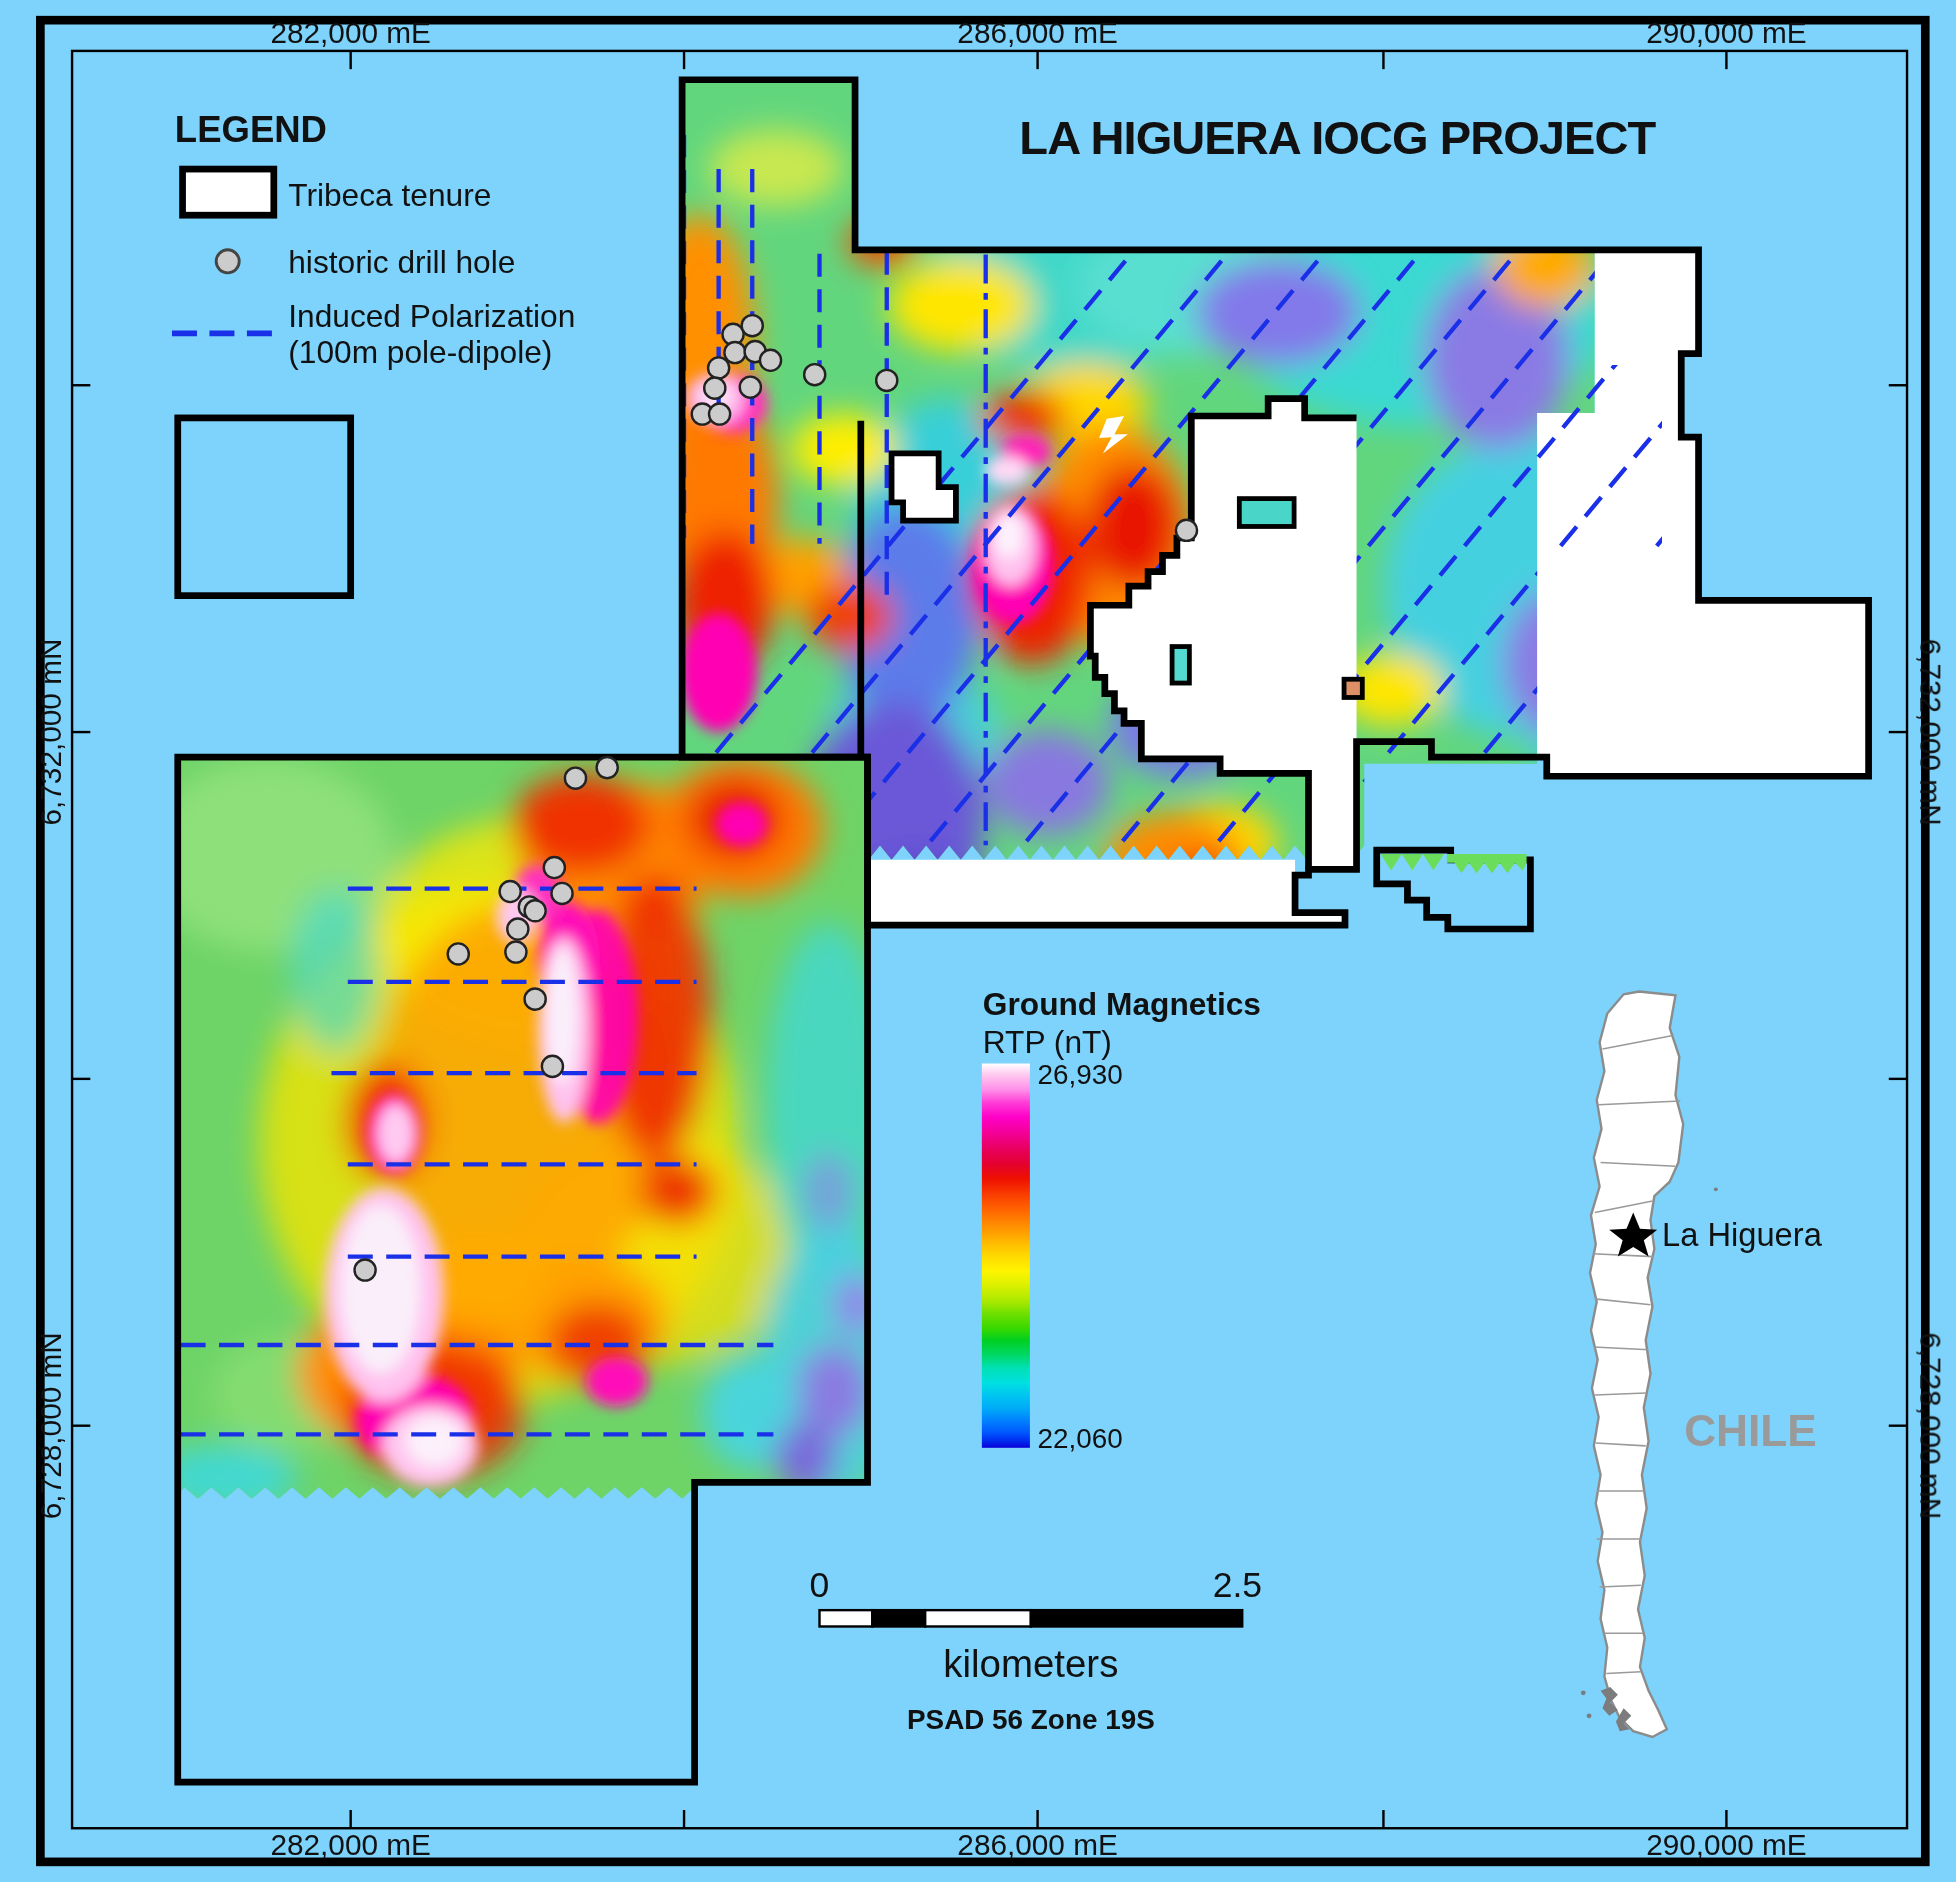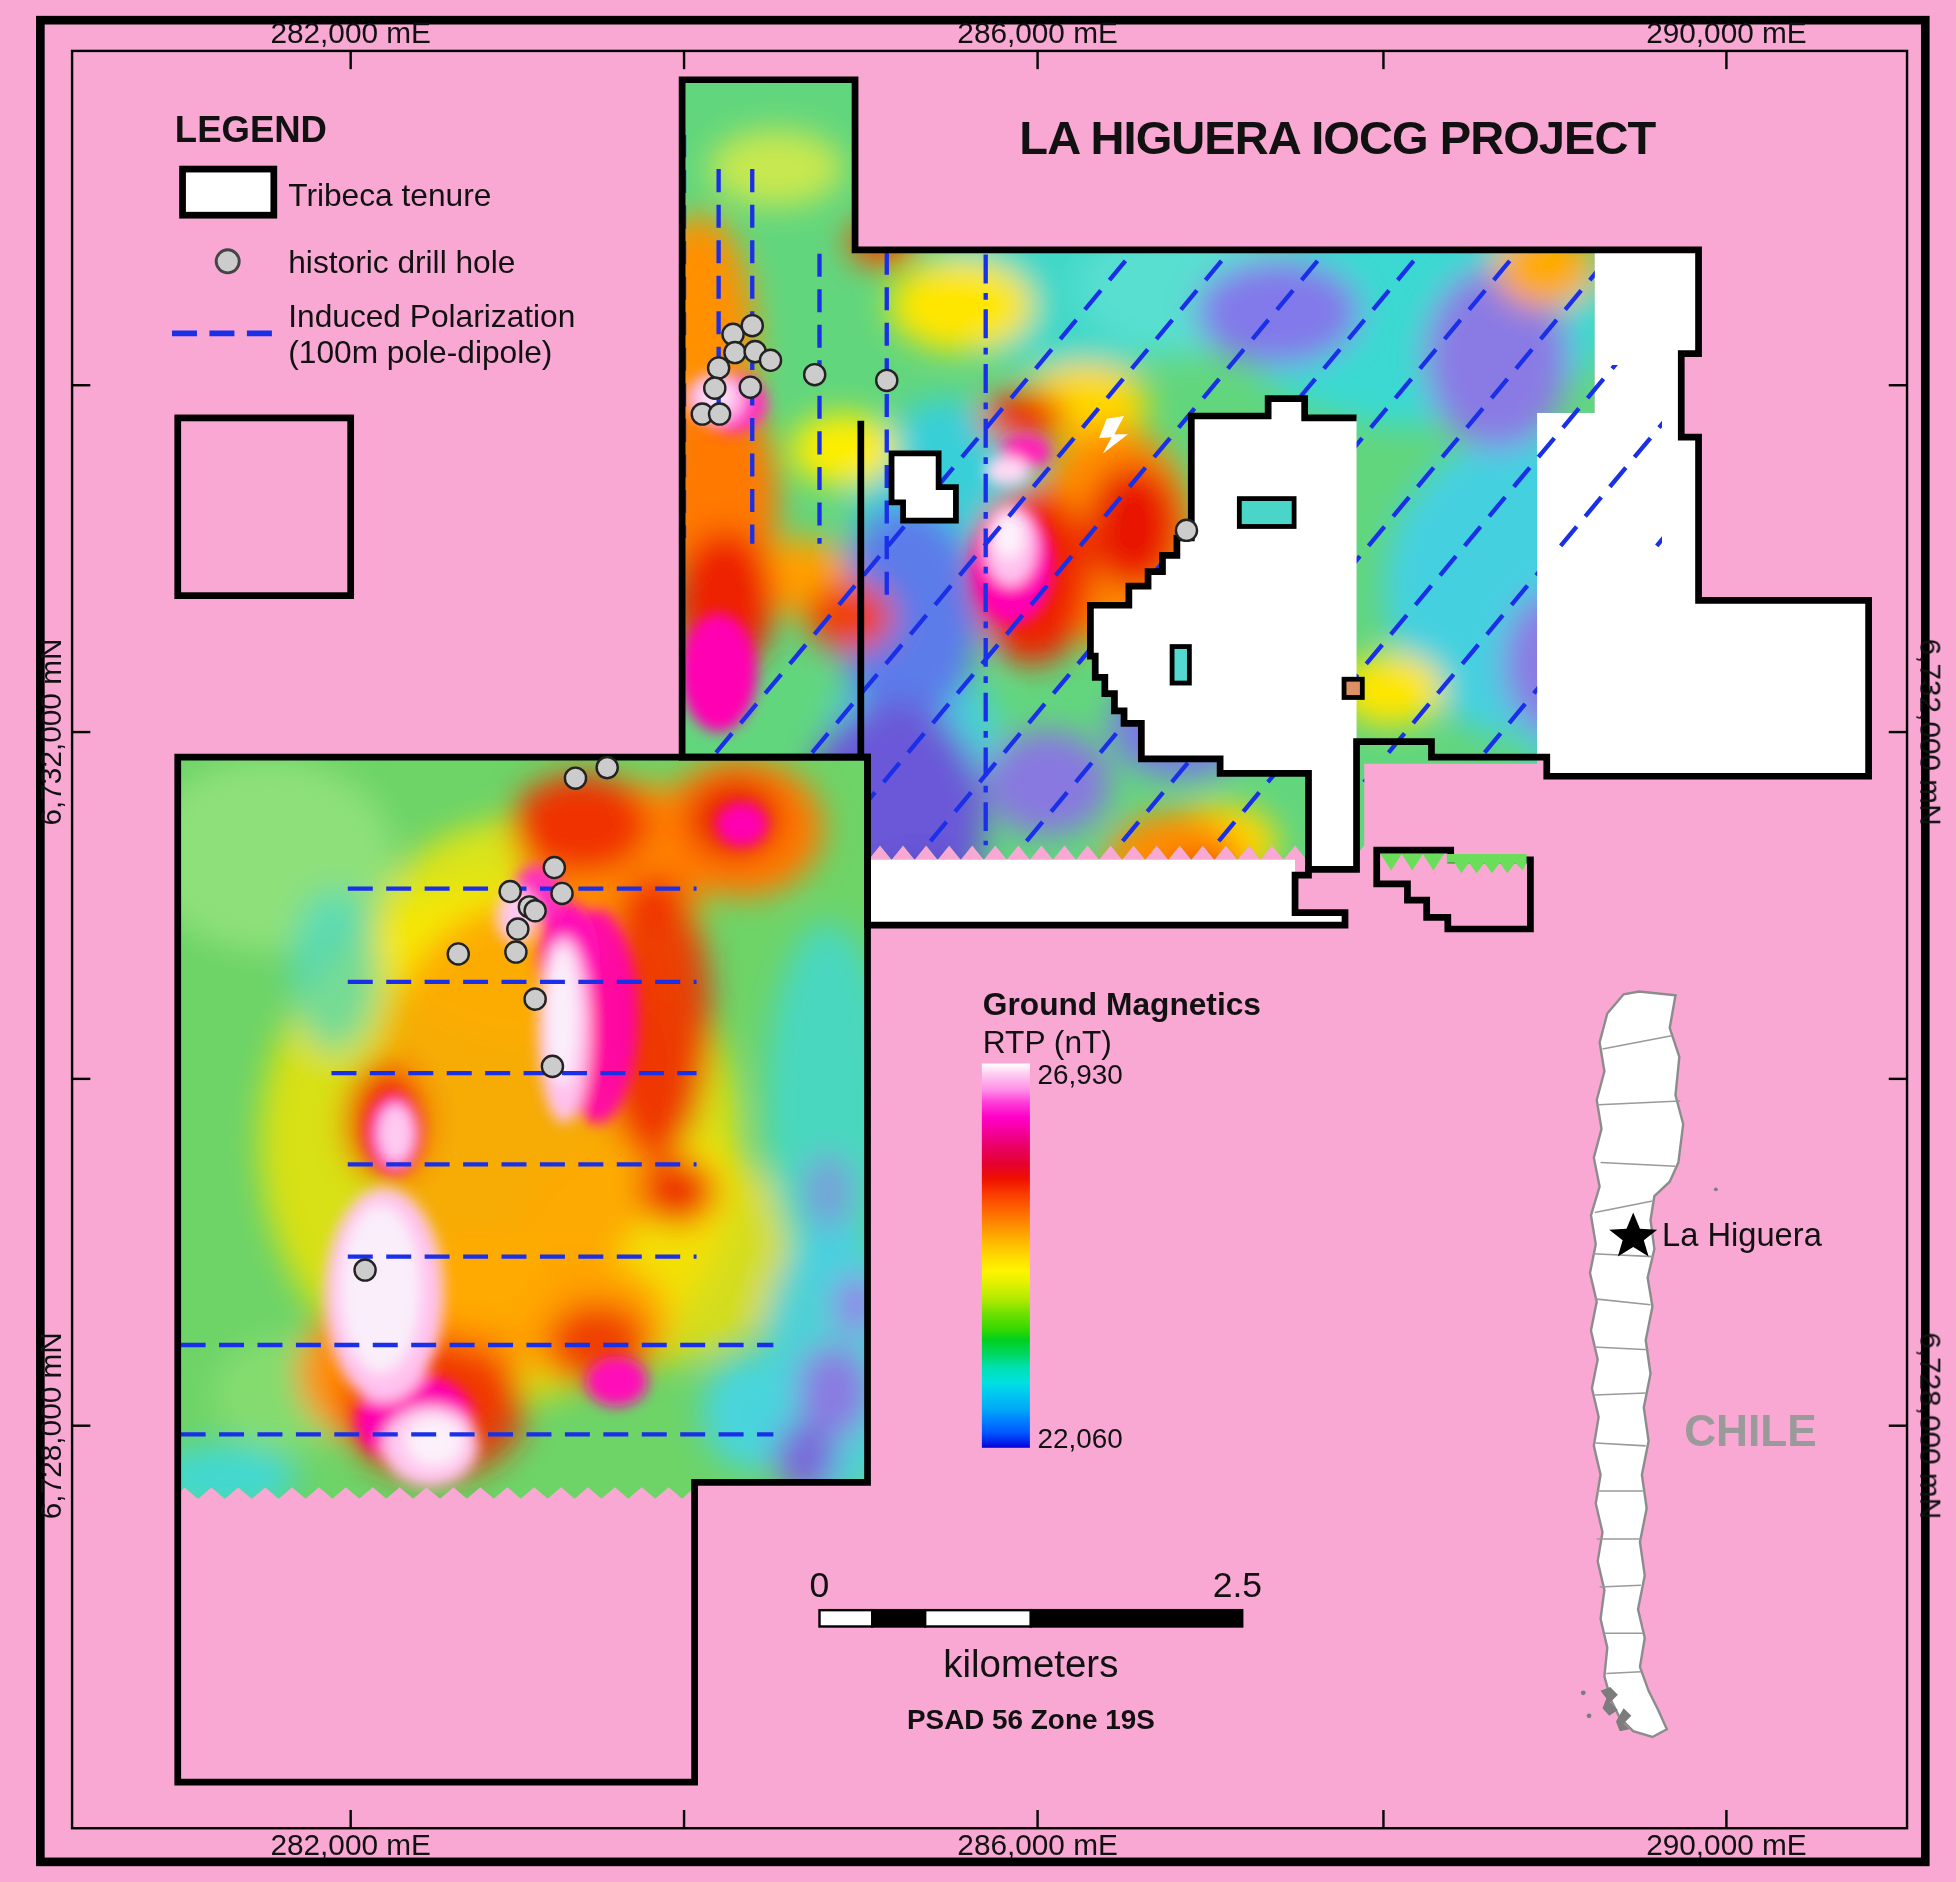--- a/index.html
+++ b/index.html
@@ -1,16 +1,16 @@
 <!DOCTYPE html>
 <html><head>
 <meta charset="utf-8">
 <style>
   html,body{margin:0;padding:0;background:#fff;}
-  #page{position:relative;width:1957px;height:1883px;background:#f9a8d4;overflow:hidden;
+  #page{position:relative;width:1957px;height:1883px;background:#7dd3fc;overflow:hidden;
         font-family:"Liberation Sans",sans-serif;}
   svg text{font-family:"Liberation Sans",sans-serif;fill:#111;}
   .axis-label{font-size:31px;}
   .title{font-size:49px;font-weight:bold;letter-spacing:-1px;}
   .legend-head{font-size:38px;font-weight:bold;}
   .legend-item{font-size:33px;}
   .gm-title{font-size:33px;font-weight:bold;}
   .gm-sub{font-size:33px;}
   .gm-tick{font-size:29px;}
   .sb-num{font-size:37px;}

